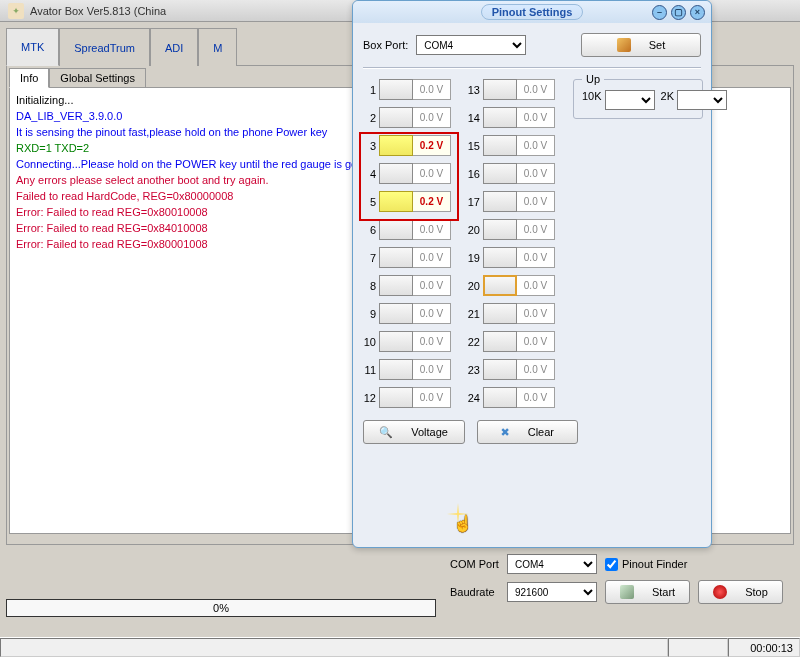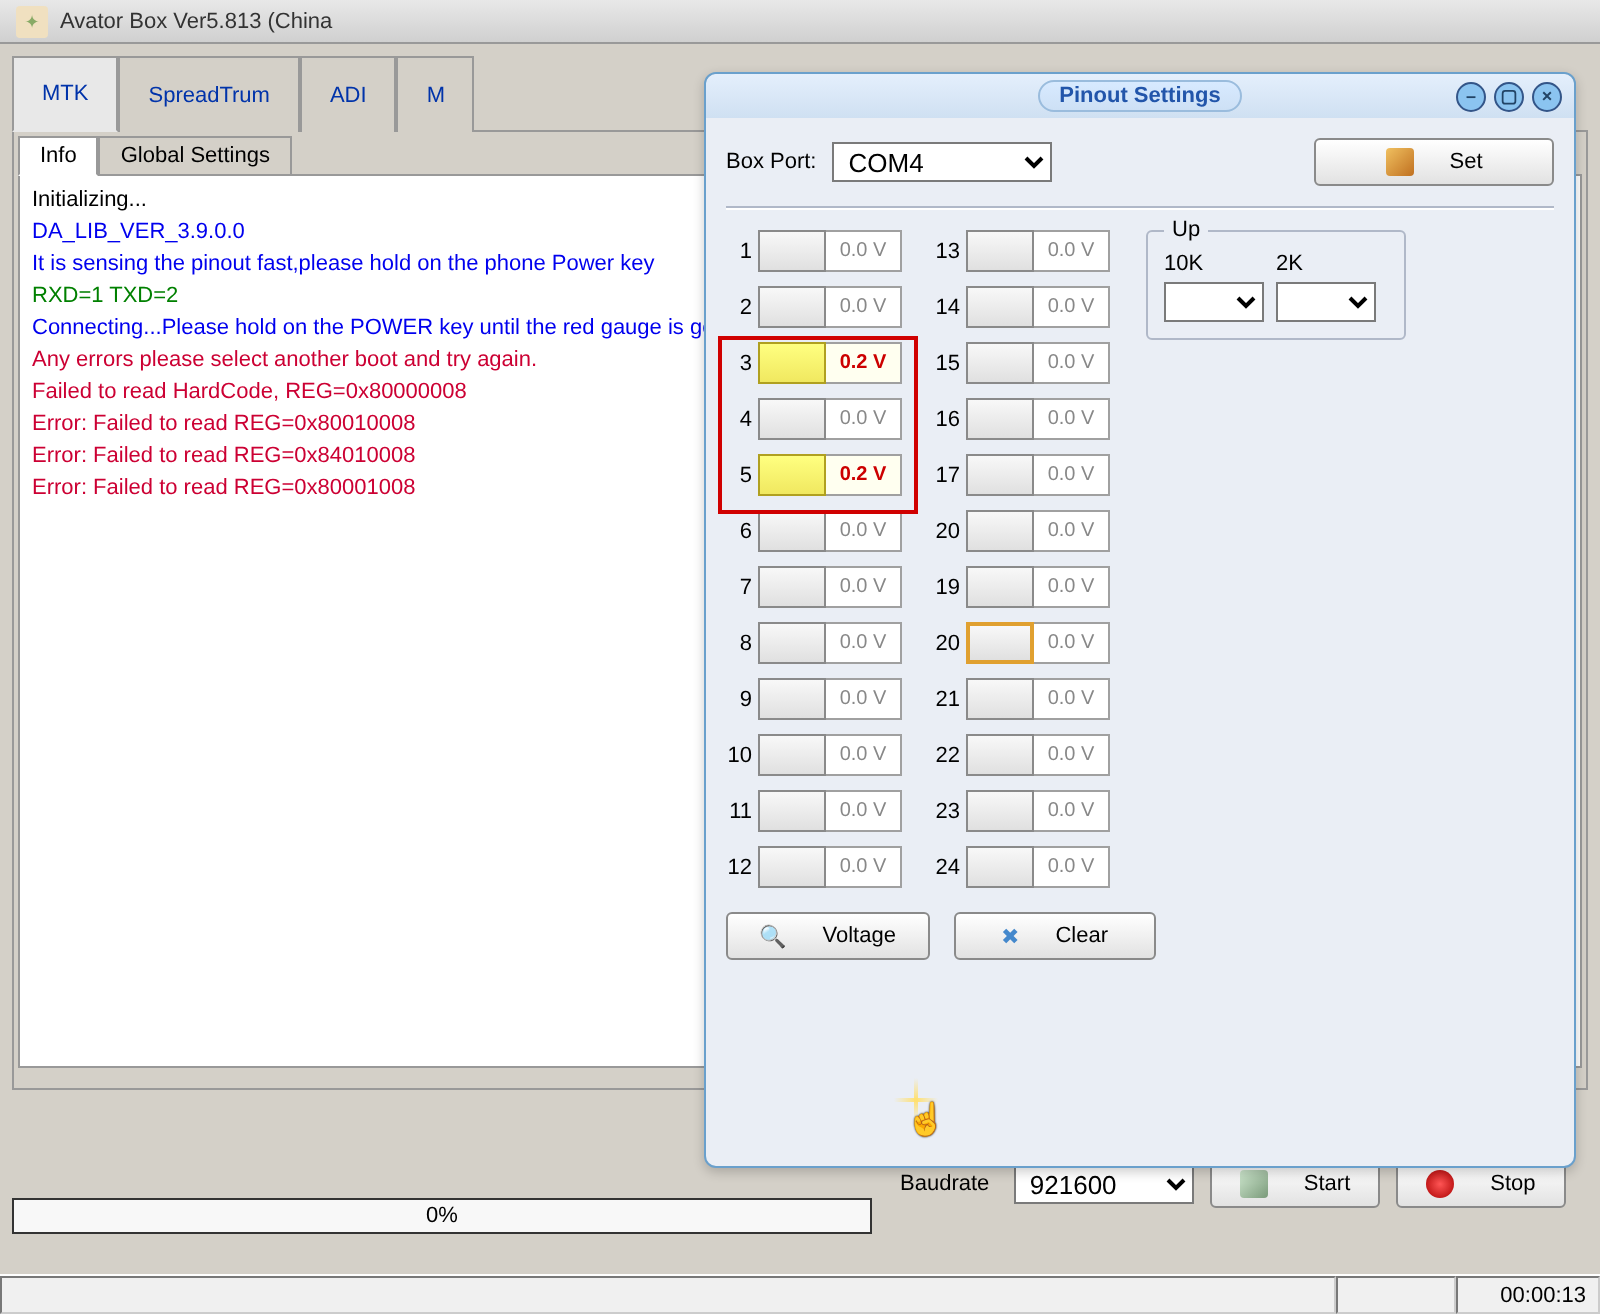--- a/index.html
+++ b/index.html
@@ -18,31 +18,31 @@
 .log-area { background: #fff; border: 1px solid #999; height: 447px; padding: 4px 6px; overflow-y: auto; font-size: 11px; margin-top: -1px; }
 .log-line { line-height: 16px; white-space: nowrap; }
 .c-black { color: #000; }
 .c-blue { color: #0000ee; }
 .c-green { color: #008000; }
 .c-red { color: #cc0033; }
 .bottom-bar { position: absolute; left: 6px; right: 6px; top: 554px; }
 .progress-row { display: flex; align-items: center; gap: 8px; }
 .progress-bar { flex: 0 0 430px; height: 18px; border: 1px solid #333; background: #f8f8f8; display: flex; align-items: center; justify-content: center; font-size: 11px; margin-top: 45px; }
 .bottom-grid { position: absolute; left: 444px; top: 0; display: grid; grid-template-columns: auto 90px auto auto; gap: 6px 8px; align-items: center; }
-.sel { border: 1px solid #7a7a7a; height: 20px; font-size: 13px; background: #fff; padding: 0 3px; }
+.sel { border: 1px solid #7a7a7a; height: 20px; font-size: 10px; background: #fff; padding: 0 3px; }
 .chk { display: flex; align-items: center; gap: 4px; font-size: 11px; }
 .btn { border: 1px solid #8a8a8a; background: linear-gradient(to bottom, #fff, #e2e2e2); height: 24px; padding: 0 14px; font-size: 11px; display: inline-flex; align-items: center; gap: 18px; cursor: pointer; border-radius: 3px; }
 .btn-icon { width: 14px; height: 14px; border-radius: 2px; }
 .status-bar { position: absolute; left: 0; right: 0; bottom: 0; height: 20px; border-top: 1px solid #fff; display: flex; background: #f0f0f0; }
 .status-cell { border: 1px inset #ccc; padding: 2px 6px; font-size: 11px; display: flex; align-items: center; }
 .status-cell:first-child { flex: 1; }
 .status-cell.time { width: 72px; justify-content: flex-end; }
 
 
-.dialog { position: absolute; left: 352px; top: 0; width: 436px; height: 548px; background: #eaeef5; border: 1px solid #6aa0cc; border-radius: 6px; box-shadow: 0 2px 6px rgba(0,0,0,0.2); margin-top: 36px; }
+.dialog { position: absolute; left: 352px; top: 0; width: 360px; height: 548px; background: #eaeef5; border: 1px solid #6aa0cc; border-radius: 6px; box-shadow: 0 2px 6px rgba(0,0,0,0.2); }
 .dlg-titlebar { height: 22px; background: linear-gradient(to bottom, #e4effc, #cfe0f2); border-radius: 6px 6px 0 0; display: flex; align-items: center; padding: 0 6px; position: relative; }
 .dlg-title { position: absolute; left: 0; right: 0; display: flex; justify-content: center; pointer-events: none; }
 .dlg-title span { background: linear-gradient(to bottom, #d8eaff, #cde0f5); padding: 1px 10px; border: 1px solid #9abcdd; border-radius: 8px; font-size: 11px; font-weight: bold; color: #2255aa; }
 .dlg-buttons { position: absolute; right: 6px; display: flex; gap: 4px; }
 .dlg-btn { width: 15px; height: 15px; border-radius: 50%; border: 1px solid #358; background: #8bc4f0; cursor: pointer; display: flex; align-items: center; justify-content: center; font-size: 9px; font-weight: bold; color: #246; }
 .dlg-body { padding: 10px; }
 .boxport-row { display: flex; align-items: center; gap: 8px; }
 .boxport-row .sel { width: 110px; }
 .set-btn { margin-left: auto; width: 120px; justify-content: center; }
 .hr { border-top: 1px solid #b0b8c8; border-bottom: 1px solid #fff; margin: 10px 0; }
@@ -54,21 +54,21 @@
 .pin-btn { width: 34px; height: 21px; border: 1px solid #8a8a8a; background: linear-gradient(to bottom, #f8f8f8, #e0e0e0); cursor: pointer; }
 .pin-val { width: 38px; height: 21px; border: 1px solid #a0a0a0; border-left: none; background: #fff; display: flex; align-items: center; justify-content: center; font-size: 10px; color: #888; }
 .pin-hl .pin-btn { background: linear-gradient(to bottom, #ffff80, #f0e860); border-color: #b0a020; }
 .pin-hl .pin-val { color: #cc0000; font-weight: bold; background: #fffff0; }
 .pin-sel .pin-btn { border: 2px solid #e0a030; width: 34px; height: 21px; }
 .red-frame { position: absolute; border: 2px solid #d00000; pointer-events: none; }
 .side-panel { width: 130px; display: flex; flex-direction: column; gap: 12px; }
 .grp { border: 1px solid #b0b8c8; border-radius: 3px; padding: 10px 8px 8px; position: relative; }
 .grp-title { position: absolute; top: -7px; left: 8px; background: #eaeef5; padding: 0 4px; font-size: 11px; }
 .up-row { display: flex; gap: 6px; }
-.up-col { display: flex; flex-direction: column; gap: 3px; }
+.up-col { display: flex; gap: 3px; }
 .radio-row { display: flex; gap: 10px; font-size: 11px; align-items: center; }
 .dlg-bottom { display: flex; gap: 12px; margin-top: 12px; }
 .wide-btn { flex: 1; justify-content: center; }
 .cursor-hand { position: absolute; width: 16px; height: 20px; font-size: 16px; left: 100px; top: 513px; color: #f0d090; text-shadow: 0 0 1px #000; }
 .cursor-star { position: absolute; left: 94px; top: 502px; width: 22px; height: 22px; pointer-events: none; }
 .cursor-star::before { content: ""; position: absolute; left: 50%; top: 50%; width: 2px; height: 22px; background: radial-gradient(circle, #ffe070, transparent); transform: translate(-50%, -50%); }
 .cursor-star::after { content: ""; position: absolute; left: 50%; top: 50%; width: 22px; height: 2px; background: radial-gradient(circle, #ffe070, transparent); transform: translate(-50%, -50%); }
 </style>
 </head>
 <body>

